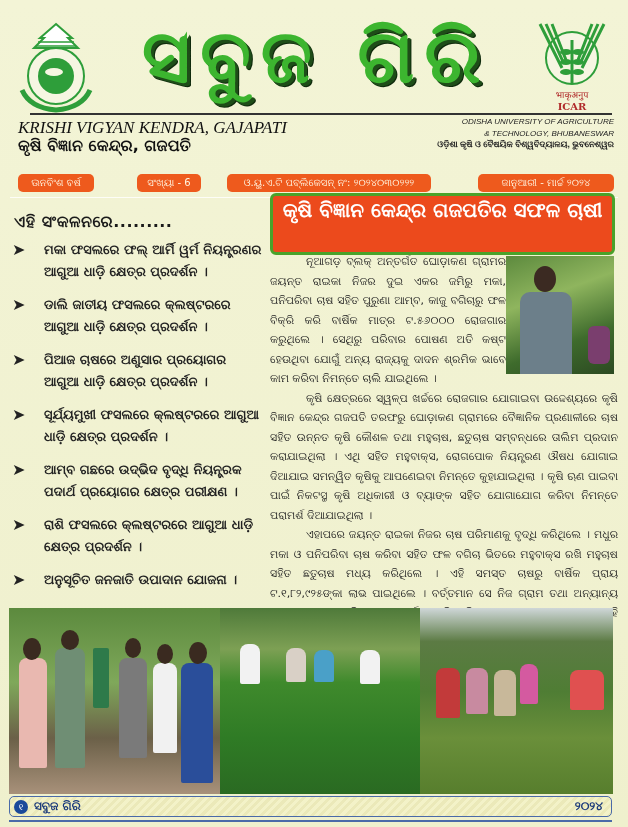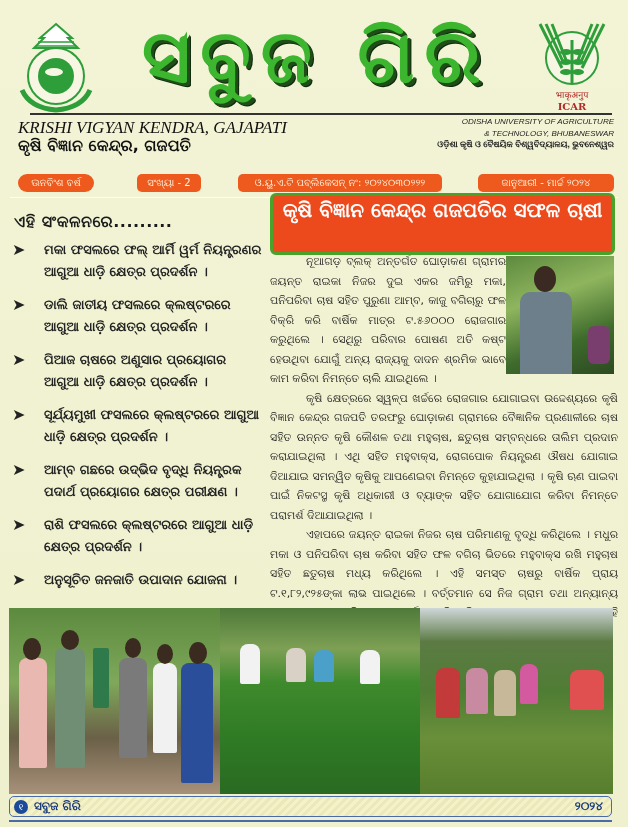--- a/index.html
+++ b/index.html
@@ -143,23 +143,23 @@
   <div class="kvk-en">KRISHI VIGYAN KENDRA, GAJAPATI</div>
   <div class="kvk-or">କୃଷି ବିଜ୍ଞାନ କେନ୍ଦ୍ର, ଗଜପତି</div>
 
   <div class="affil">
     <div class="it">ODISHA UNIVERSITY OF AGRICULTURE</div>
     <div class="it">&amp; TECHNOLOGY, BHUBANESWAR</div>
     <div class="b">ଓଡ଼ିଶା କୃଷି ଓ ବୈଷୟିକ ବିଶ୍ୱବିଦ୍ୟାଳୟ, ଭୁବନେଶ୍ୱର</div>
   </div>
 
   <div class="badges">
-    <div class="badge" style="left:18px;width:76px;border-radius:9px;">ଊନବିଂଶ ବର୍ଷ</div>
-    <div class="badge" style="left:137px;width:64px;">ସଂଖ୍ୟା - 2</div>
-    <div class="badge" style="left:238px;width:204px;">ଓ.ୟୁ.ଏ.ଟି ପବ୍ଲିକେସନ୍ ନଂ: ୨୦୨୪୦୩୦୨୨୨</div>
+    <div class="badge" style="left:18px;width:76px;">ଊନବିଂଶ ବର୍ଷ</div>
+    <div class="badge" style="left:137px;width:64px;">ସଂଖ୍ୟା - 6</div>
+    <div class="badge" style="left:227px;width:204px;">ଓ.ୟୁ.ଏ.ଟି ପବ୍ଲିକେସନ୍ ନଂ: ୨୦୨୪୦୩୦୨୨୨</div>
     <div class="badge" style="left:478px;width:136px;">ଜାନୁଆରୀ - ମାର୍ଚ୍ଚ ୨୦୨୪</div>
   </div>
   <div class="rule-badges"></div>
 
   <div class="toc">
     <div class="toc-title">ଏହି ସଂକଳନରେ.........</div>
     <div class="toc-item">
       <span class="arrow">➤</span>
       <span class="txt">ମକା ଫସଲରେ ଫଲ୍ ଆର୍ମି ୱର୍ମ ନିୟନ୍ତ୍ରଣର ଆଗୁଆ ଧାଡ଼ି କ୍ଷେତ୍ର ପ୍ରଦର୍ଶନ ।</span>
     </div>

